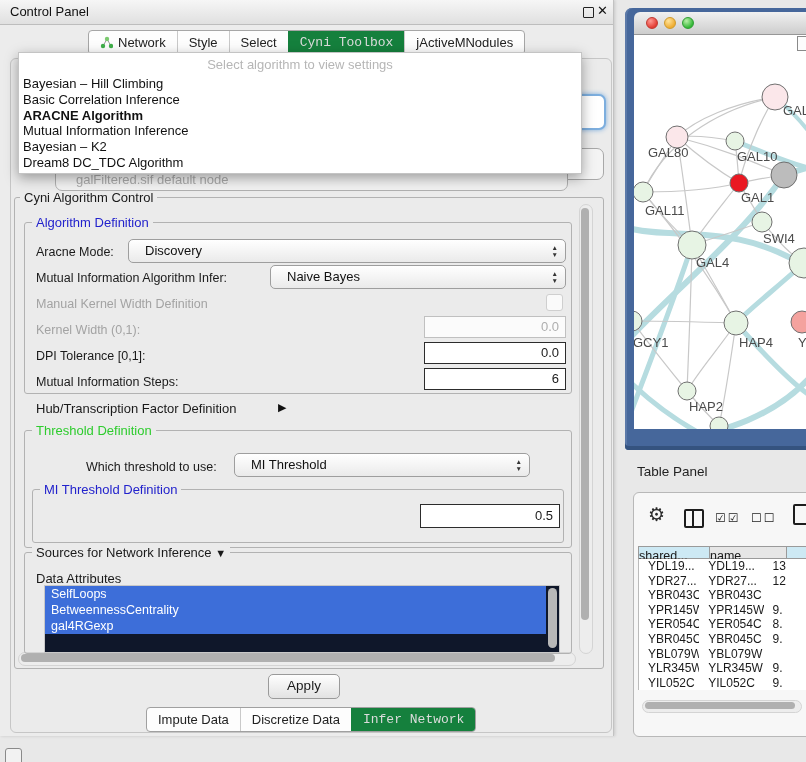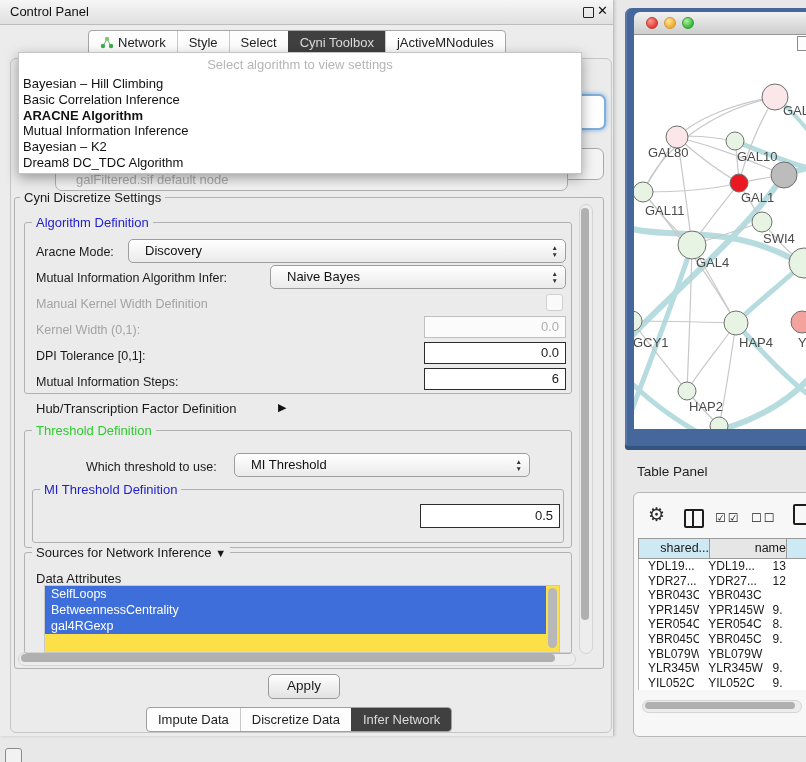--- a/index.html
+++ b/index.html
@@ -15,21 +15,21 @@
   #cp-title{left:10px;top:4px;font-size:13px;color:#111;}
   #cp-float{left:583px;top:7px;width:9px;height:9px;border:1.5px solid #222;border-radius:1px;}
   #cp-close{left:597px;top:3px;font-size:13px;font-weight:bold;color:#111;}
 
   
   #tabstrip{left:88px;top:30px;height:23px;display:flex;background:#fdfdfd;
             border:1px solid #a6a6a6;border-radius:4px;overflow:hidden;}
   .tab{display:flex;align-items:center;gap:5px;padding:0 11px;font-size:13px;color:#222;
        border-left:1px solid #c9c9c9;white-space:nowrap;}
   .tab:first-child{border-left:none;}
-  .tab.sel{background:#404040;color:#dcdcdc;border-left-color:transparent;}
+  .tab.sel{background:#15803d;color:#dcdcdc;border-left-color:transparent;font-family:Liberation Mono, monospace;}
 
   
   #cp-body{left:10px;top:58px;width:600px;height:673px;background:#ebebeb;
            border:1px solid #c6c6c6;border-radius:6px;}
 
   
   .bg-frag{background:#f4f4f4;border:1px solid #a8a8a8;border-radius:7px;z-index:5;}
   #frag-focus{left:540px;top:94px;width:62px;height:32px;border:2px solid #7daede;
               box-shadow:0 0 5px #7daede;background:#fff;}
   #frag-combo{left:540px;top:148px;width:62px;height:30px;}
@@ -60,21 +60,21 @@
   .tfield.dis{border:1px solid #c0c0c0;background:#fbfbfb;color:#aeaeae;}
   #mk-checkbox{left:546px;top:294px;width:15px;height:15px;border:1.5px solid #cfcfcf;border-radius:3px;background:#fafafa;}
 
   .tri{font-size:11px;color:#111;}
 
   
   .sb-track{background:#ededed;border:1px solid #d4d4d4;border-radius:7px;}
   .sb-thumb{position:absolute;background:#b0b0b0;border-radius:6px;}
 
   
-  #attr-list{left:44px;top:585px;width:514px;height:66px;background:#fde047;border:1px solid #c8c8c8;
+  #attr-list{left:44px;top:585px;width:514px;height:66px;background:#0f172a;border:1px solid #c8c8c8;
              overflow:hidden;}
   .attr-item{height:16px;line-height:16px;font-size:12.5px;color:#fff;background:#3d6ed9;
              padding-left:6px;margin-right:13px;white-space:nowrap;}
   #attr-scroll{position:absolute;right:2px;top:2px;width:9px;height:60px;background:#b8b8b8;border-radius:5px;}
 
   #apply-btn{left:268px;top:674px;width:70px;height:23px;border:1px solid #9a9a9a;border-radius:5px;
              background:linear-gradient(#fefefe,#e2e2e2);font-size:13.5px;text-align:center;line-height:22px;}
 
   #bottom-tabstrip{left:146px;top:707px;height:23px;display:flex;background:#fdfdfd;
                    border:1px solid #a0a0a0;border-radius:4px;overflow:hidden;}
@@ -98,21 +98,21 @@
   #tp-body{left:633px;top:492px;width:180px;height:243px;background:#f7f7f7;border:1px solid #b8b8b8;
            border-radius:6px;}
   #tp-gear{left:648px;top:505px;font-size:19px;color:#2a2a2a;line-height:19px;}
   #tp-colicon{left:684px;top:509px;width:16px;height:15px;border:2px solid #1d1d1d;border-radius:2px;}
   #tp-colicon:before{content:"";position:absolute;left:6px;top:0;width:2px;height:100%;background:#1d1d1d;}
   #tp-checks{left:715px;top:511px;font-size:12px;letter-spacing:2px;color:#222;}
   #tp-boxes{left:751px;top:511px;font-size:12px;letter-spacing:2px;color:#222;}
   #tp-pageicon{left:793px;top:504px;width:14px;height:17px;border:2px solid #1d1d1d;border-radius:2px;background:#f7f7f7;}
 
   #tp-header{left:638px;top:538px;height:21px;display:flex;font-size:12.5px;}
-  .th{box-sizing:border-box;border:1px solid #9a9a9a;border-left:none;line-height:19px;text-align:right;}
+  .th{box-sizing:border-box;border:1px solid #9a9a9a;border-left:none;line-height:19px;text-align:left;margin-top:8px;}
   .th:first-child{border-left:1px solid #9a9a9a;}
   .th.blue-col{background:#cde9f4;}
   .th.gray-col{background:#e6e6e6;}
   #table-rows{left:638px;top:559px;width:175px;height:131px;background:#fff;overflow:hidden;
               border-left:1px solid #bbb;}
   .trow{display:flex;height:14.6px;font-size:12px;line-height:14.6px;}
   .tcell{box-sizing:border-box;padding-left:9px;white-space:nowrap;overflow:hidden;}
   #tp-hscroll{left:642px;top:700px;width:158px;height:11px;}
 
   #dock-icon{left:5px;top:748px;width:15px;height:16px;border:1.5px solid #8a8a8a;border-radius:3px;background:#f2f2f2;}
@@ -163,21 +163,21 @@
           <div class="dd-item">Bayesian – Hill Climbing</div>
           <div class="dd-item">Basic Correlation Inference</div>
           <div class="dd-item sel">ARACNE Algorithm</div>
           <div class="dd-item">Mutual Information Inference</div>
           <div class="dd-item">Bayesian – K2</div>
           <div class="dd-item">Dream8 DC_TDC Algorithm</div>
         </div>
     </div>
 
     <div class="abs groupbox" style="left:14px;top:197px;width:588px;height:470px;"></div>
-    <span class="abs group-title" style="left:20px;top:190px;">Cyni Discretize Settings</span>
+    <span class="abs group-title" style="left:20px;top:190px;">Cyni Algorithm Control</span>
 
     <div class="abs sb-track" style="left:579px;top:204px;width:12px;height:448px;">
       <div class="sb-thumb" style="left:1px;top:3px;width:8px;height:92%;"></div>
     </div>
 
     <div class="abs sb-track" style="left:18px;top:652px;width:556px;height:12px;">
       <div class="sb-thumb" style="left:2px;top:1px;width:96%;height:8px;"></div>
     </div>
 
     <div class="abs groupbox" style="left:24px;top:222px;width:546px;height:170px;"></div>

